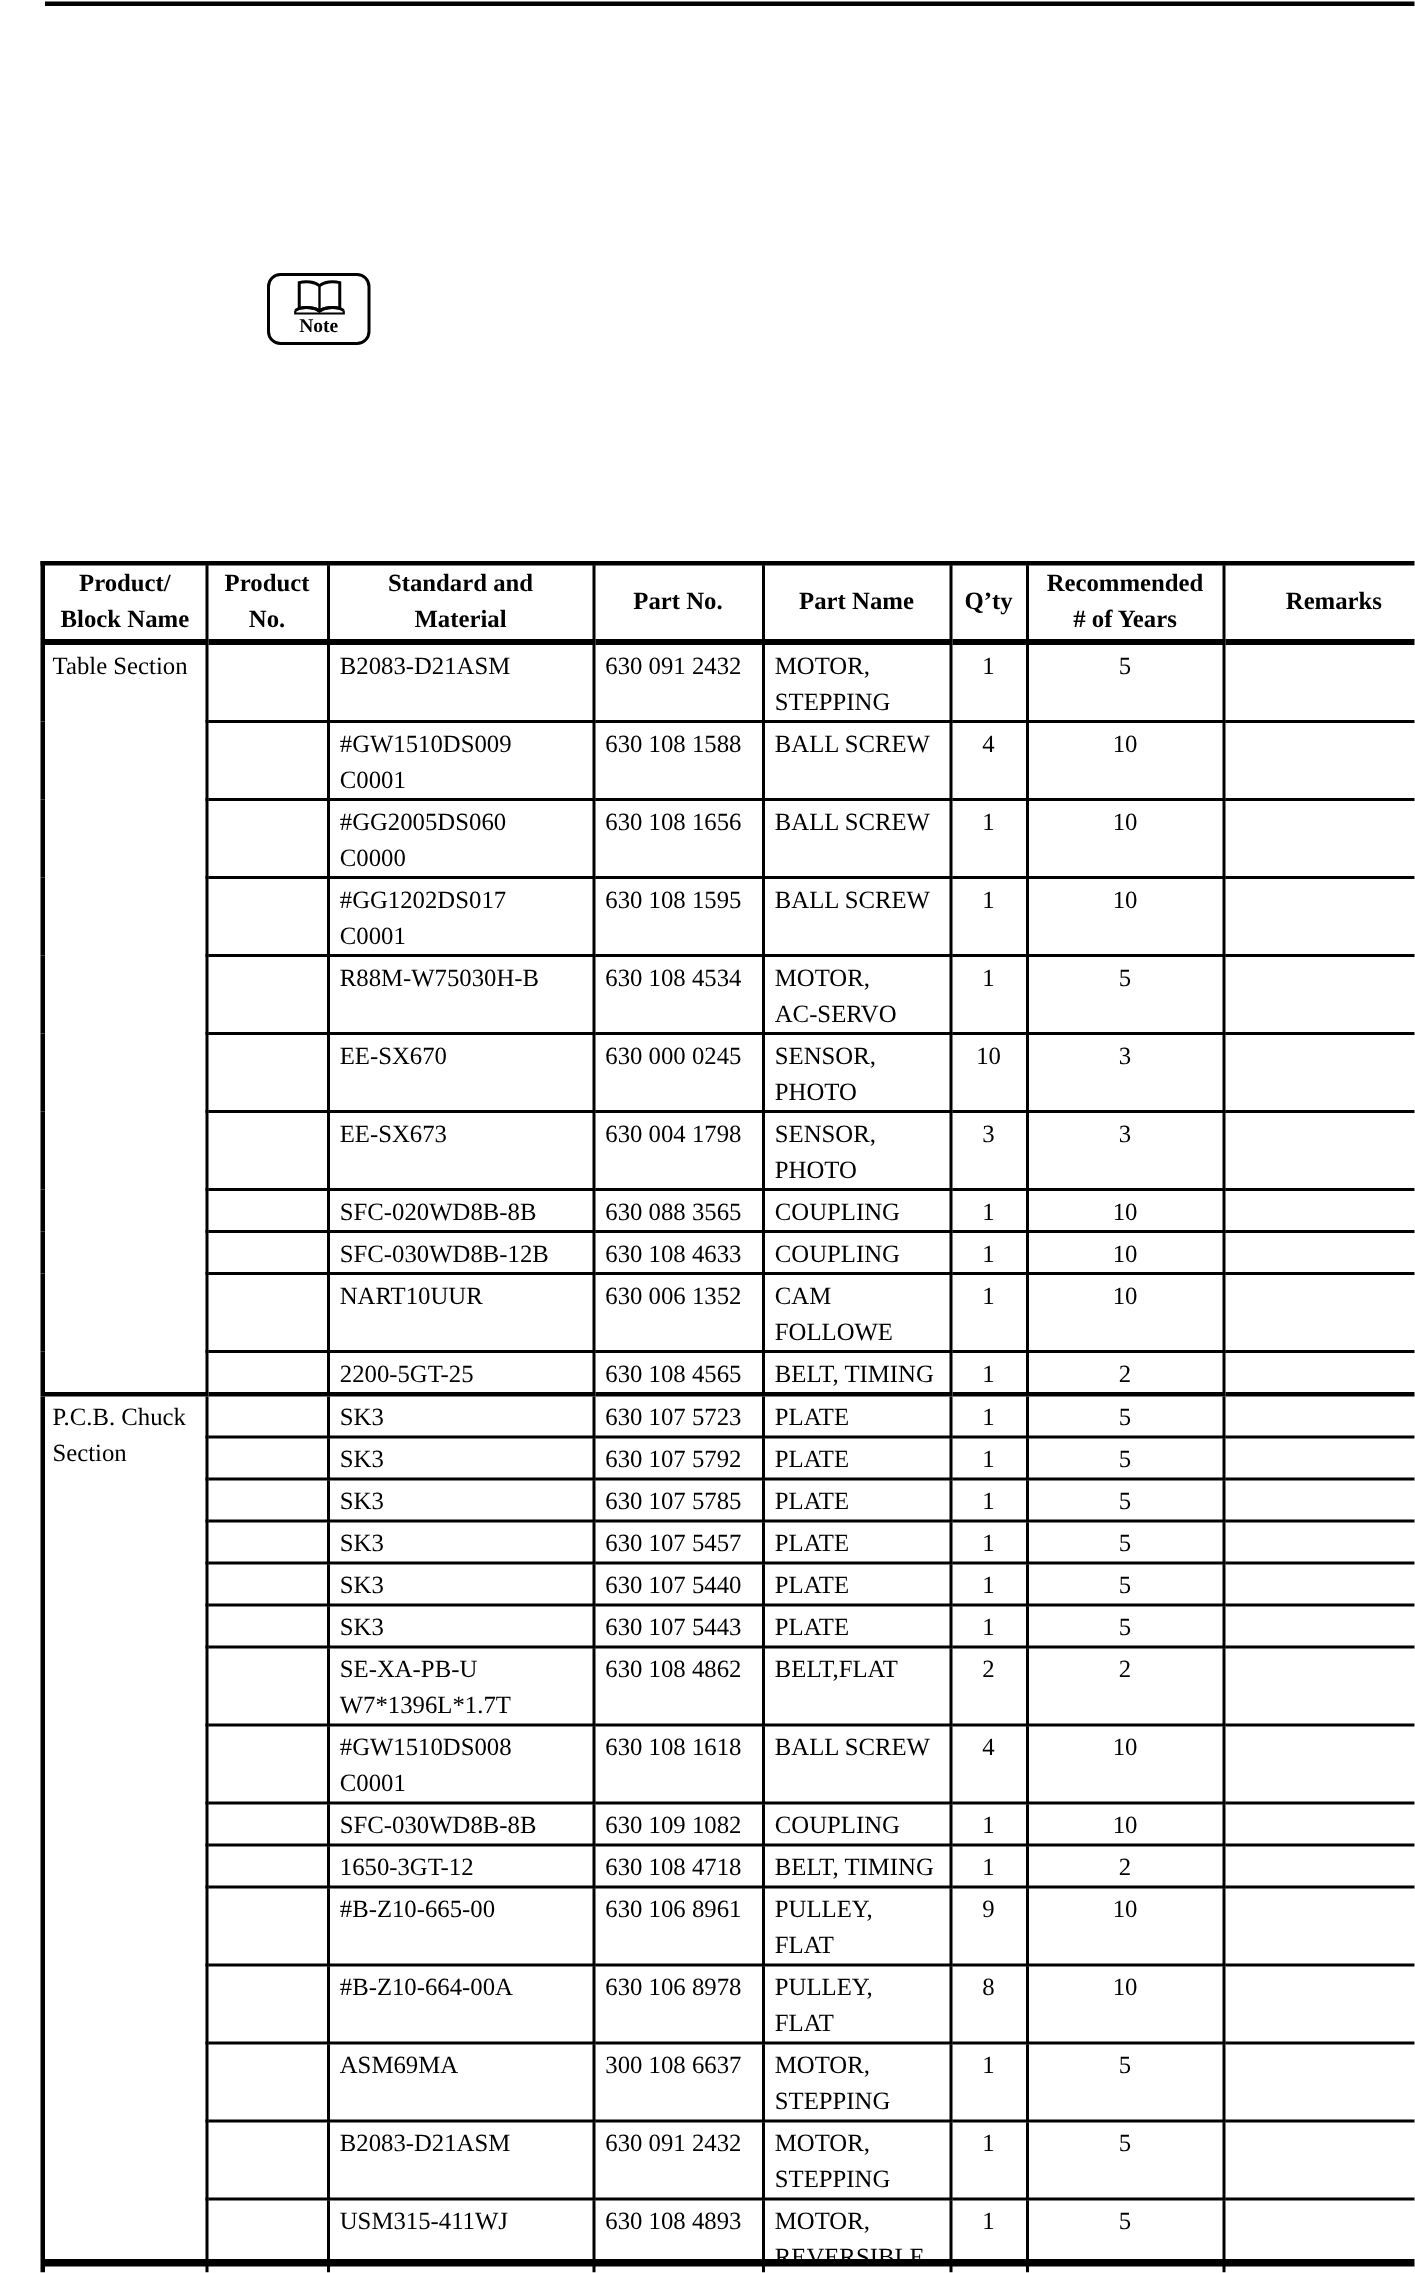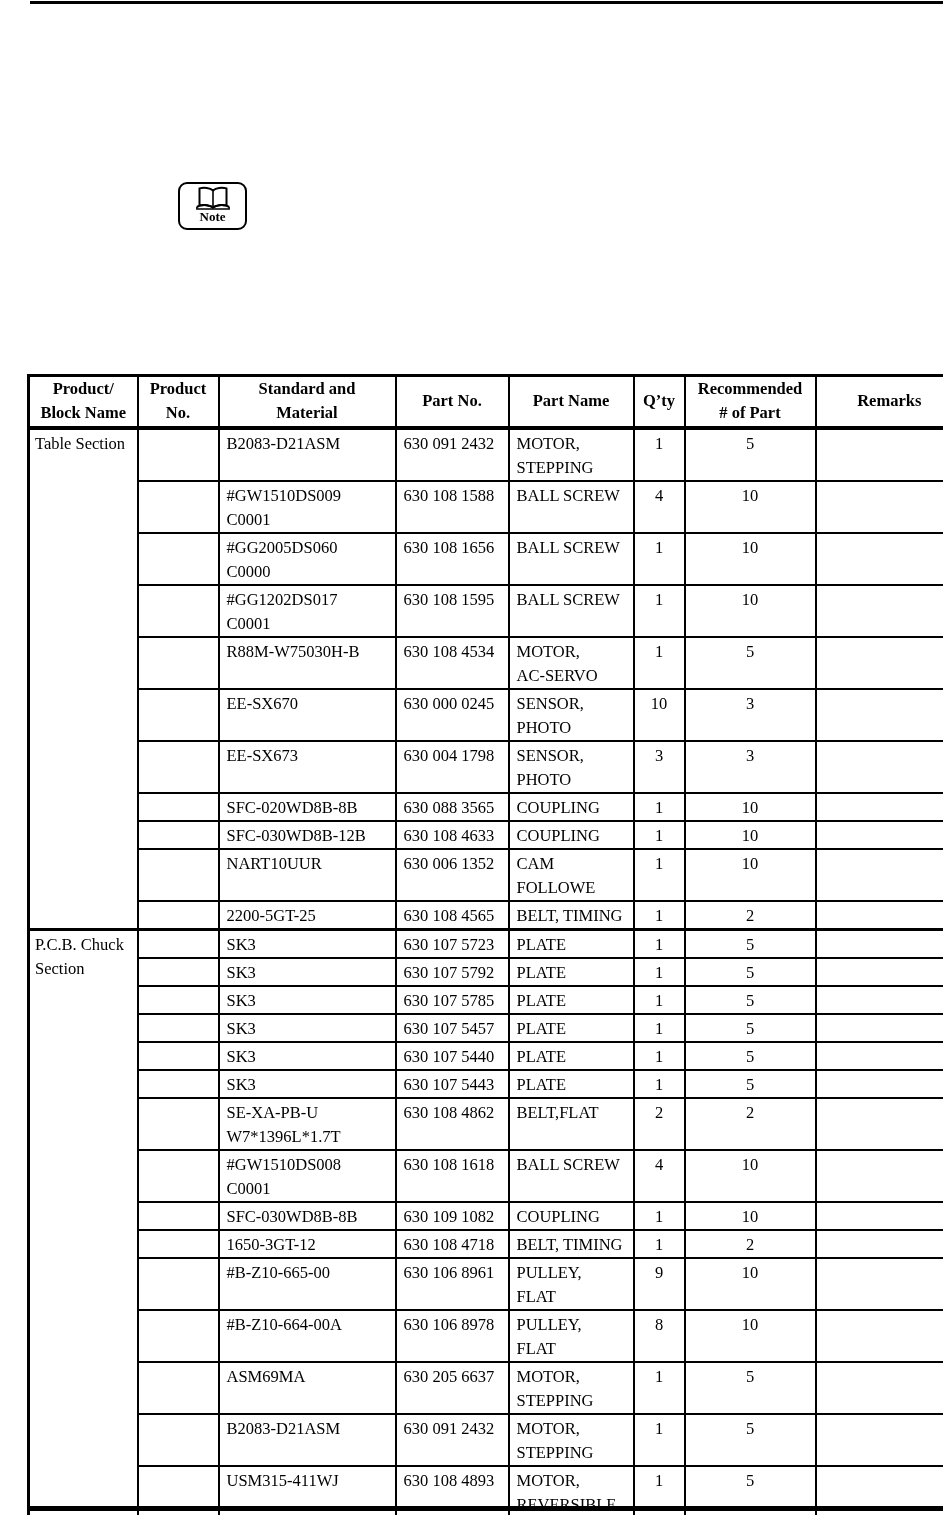--- a/index.html
+++ b/index.html
@@ -59,21 +59,21 @@
           <th>Product/
 Block Name</th>
           <th>Product
 No.</th>
           <th>Standard and
 Material</th>
           <th>Part No.</th>
           <th>Part Name</th>
           <th>Q’ty</th>
           <th>Recommended
-# of Part</th>
+# of Years</th>
           <th>Remarks</th>
         </tr>
     </thead>
     <tbody id="table-body">
         <tr style="height: 50px;">
           <td class="group-name" rowspan="11">Table Section</td>
           <td></td>
           <td>B2083-D21ASM</td>
           <td>630 091 2432</td>
           <td>MOTOR,
@@ -288,21 +288,21 @@
           <td>630 106 8978</td>
           <td>PULLEY,
 FLAT</td>
           <td class="center">8</td>
           <td class="center">10</td>
           <td></td>
         </tr>
         <tr style="height: 50px; padding-left: 31px;">
           <td></td>
           <td>ASM69MA</td>
-          <td>630 205 6637</td>
+          <td>300 108 6637</td>
           <td>MOTOR,
 STEPPING</td>
           <td class="center">1</td>
           <td class="center">5</td>
           <td></td>
         </tr>
         <tr style="height: 50px;">
           <td></td>
           <td>B2083-D21ASM</td>
           <td>630 091 2432</td>

